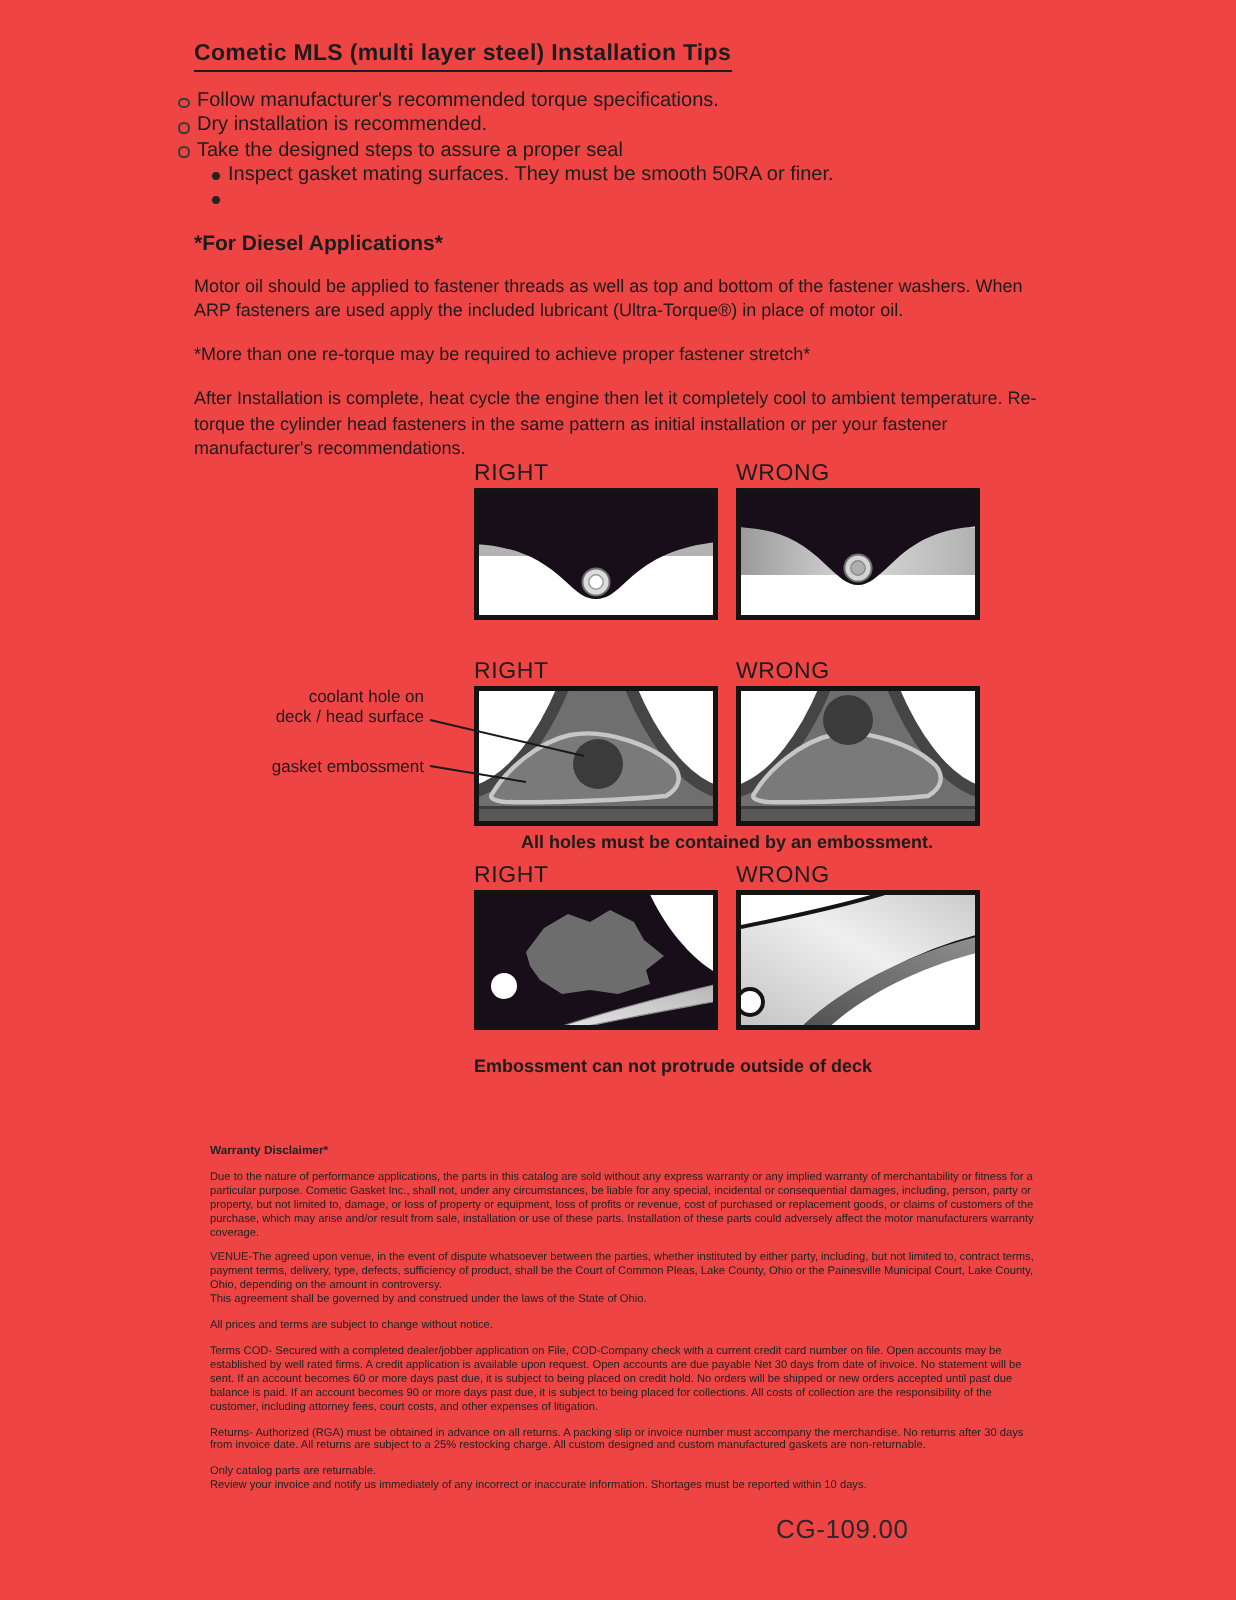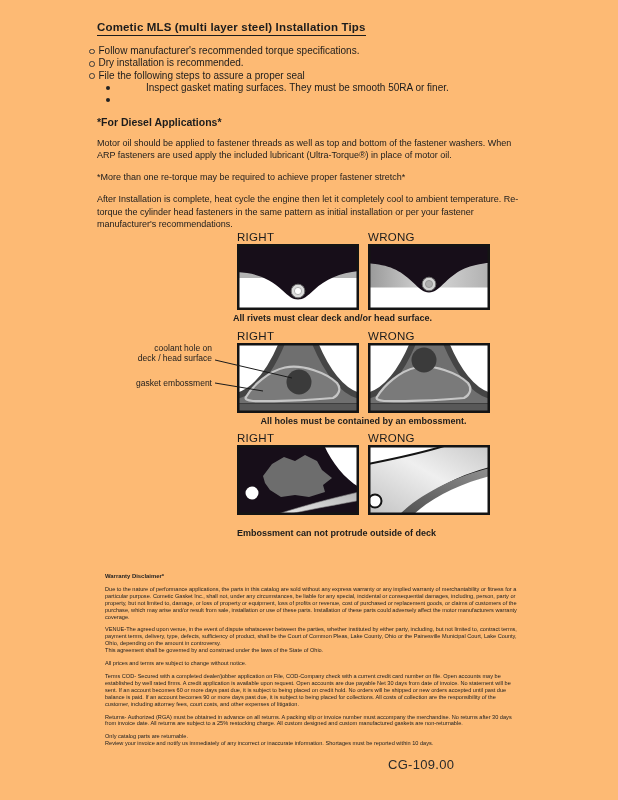--- a/index.html
+++ b/index.html
@@ -1,29 +1,29 @@
 <!DOCTYPE html>
 <html><head>
 <meta charset="utf-8">
 <style>
   html,body{margin:0;padding:0;background:#ffffff;}
   .page{
-    position:relative;width:618px;height:800px;background:#fdba74;
+    position:relative;width:618px;height:800px;background:#ef4444;
     font-family:"Liberation Sans", sans-serif;color:#1c1c1c;overflow:hidden;
   }
   
   .title{
     position:absolute;left:97px;top:21px;font-size:11.5px;font-weight:bold;
     display:inline-block;border-bottom:1.6px solid #1c1c1c;padding-bottom:2px;letter-spacing:.15px;
   }
   
   .tips{position:absolute;left:89px;top:45px;width:520px;font-size:10px;line-height:12.3px;}
   .tip-row{display:flex;}
   .marker-o{flex:none;width:3.5px;height:3.5px;border:1px solid #3a3a3a;border-radius:50%;margin:3.8px 4px 0 0;}
-  .sub{margin-left:17px;gap:32px;}
+  .sub{margin-left:17px;}
   .marker-b{flex:none;width:4px;height:4px;background:#222;border-radius:50%;margin:4px 4px 0 0;}
   
   .diesel{position:absolute;left:97px;top:116px;width:430px;font-size:9px;line-height:12.7px;}
   .diesel h2{font-size:10.5px;margin:0 0 8px 0;}
   .diesel p{margin:0 0 9px 0;}
   
   .dgroup{position:absolute;left:237px;}
   #diagram1{top:231px;} #diagram2{top:330px;} #diagram3{top:432px;}
   .dlabels{display:flex;width:253px;}
   .dlabels div{width:122px;text-align:left;font-weight:normal;font-size:11.5px;letter-spacing:.3px;}
@@ -57,21 +57,21 @@
     <div class="tip-row">
       <span class="marker-o"></span>
       <span>Follow manufacturer's recommended torque specifications.</span>
     </div>
     <div class="tip-row">
       <span class="marker-o"></span>
       <span>Dry installation is recommended.</span>
     </div>
     <div class="tip-row">
       <span class="marker-o"></span>
-      <span>File the following steps to assure a proper seal</span>
+      <span>Take the designed steps to assure a proper seal</span>
     </div>
     <div class="tip-row sub">
       <span class="marker-b"></span>
       <span>Inspect gasket mating surfaces.  They must be smooth 50RA or finer.</span>
     </div>
     <div class="tip-row sub">
       <span class="marker-b"></span>
     </div>
   </div>
 
@@ -105,21 +105,20 @@
           </linearGradient>
         </defs>
         <rect width="122" height="66" fill="#ffffff"></rect>
         <path d="M0,20 C28,17 94,17 122,20 V43.5 H0 Z" fill="url(#g1)"></path>
         <path d="M0,0 H122 V19 C101,20.5 90,26 77.5,38 C70.5,44.5 66.5,48.5 61,48.5 C55.5,48.5 51.5,44.5 44.5,38 C32,26 21,20.5 0,19.5 Z" fill="#170e19"></path>
         <circle cx="61" cy="40" r="6.8" fill="#d4d4d4" stroke="#6e6e6e" stroke-width="1"></circle>
         <circle cx="61" cy="40" r="3.6" fill="#aeaeae" stroke="#8a8a8a" stroke-width="0.7"></circle>
         <rect x="1.25" y="1.25" width="119.5" height="63.5" fill="none" stroke="#141414" stroke-width="2.5"></rect>
       </svg>
     </div>
-    <div class="dcaption">All rivets must clear deck and/or head surface.</div>
   </div>
 
   <div class="dgroup" id="diagram2">
     <div class="dlabels">
       <div>RIGHT</div>
       <div>WRONG</div>
     </div>
     <div class="dpanels">
       <svg width="122" height="70" viewBox="0 0 122 70">
         <rect width="122" height="70" fill="#ffffff"></rect>

